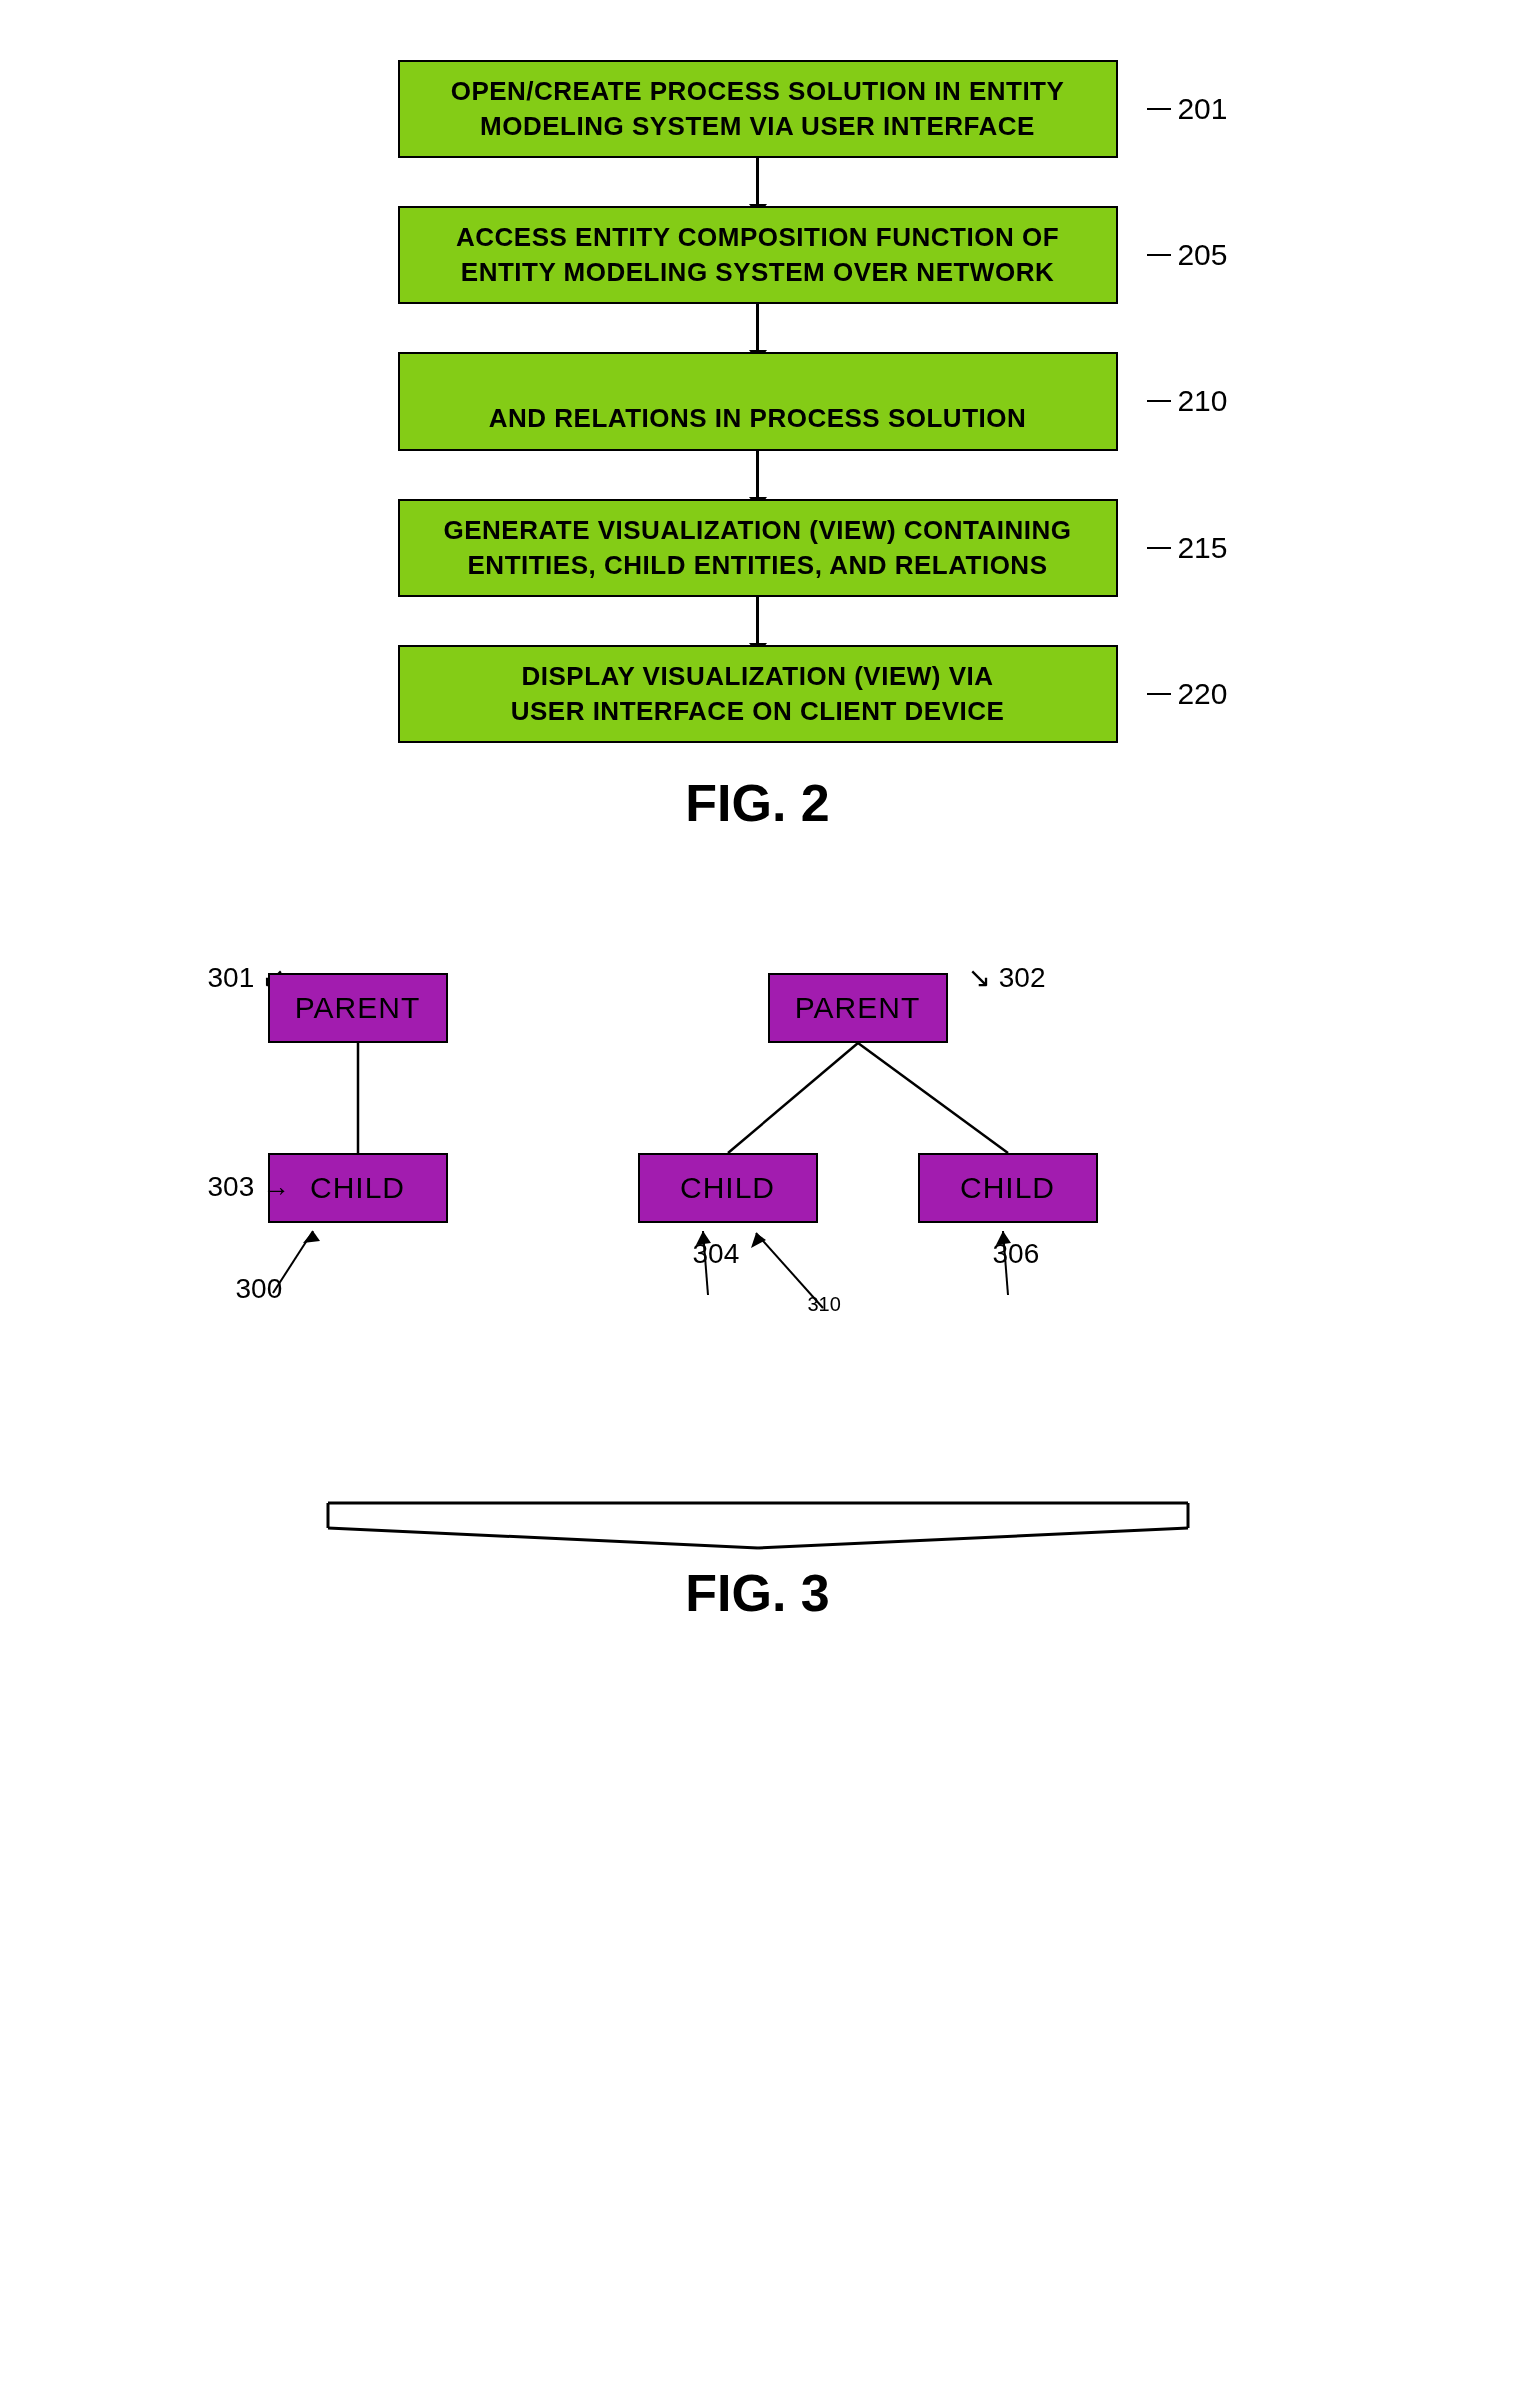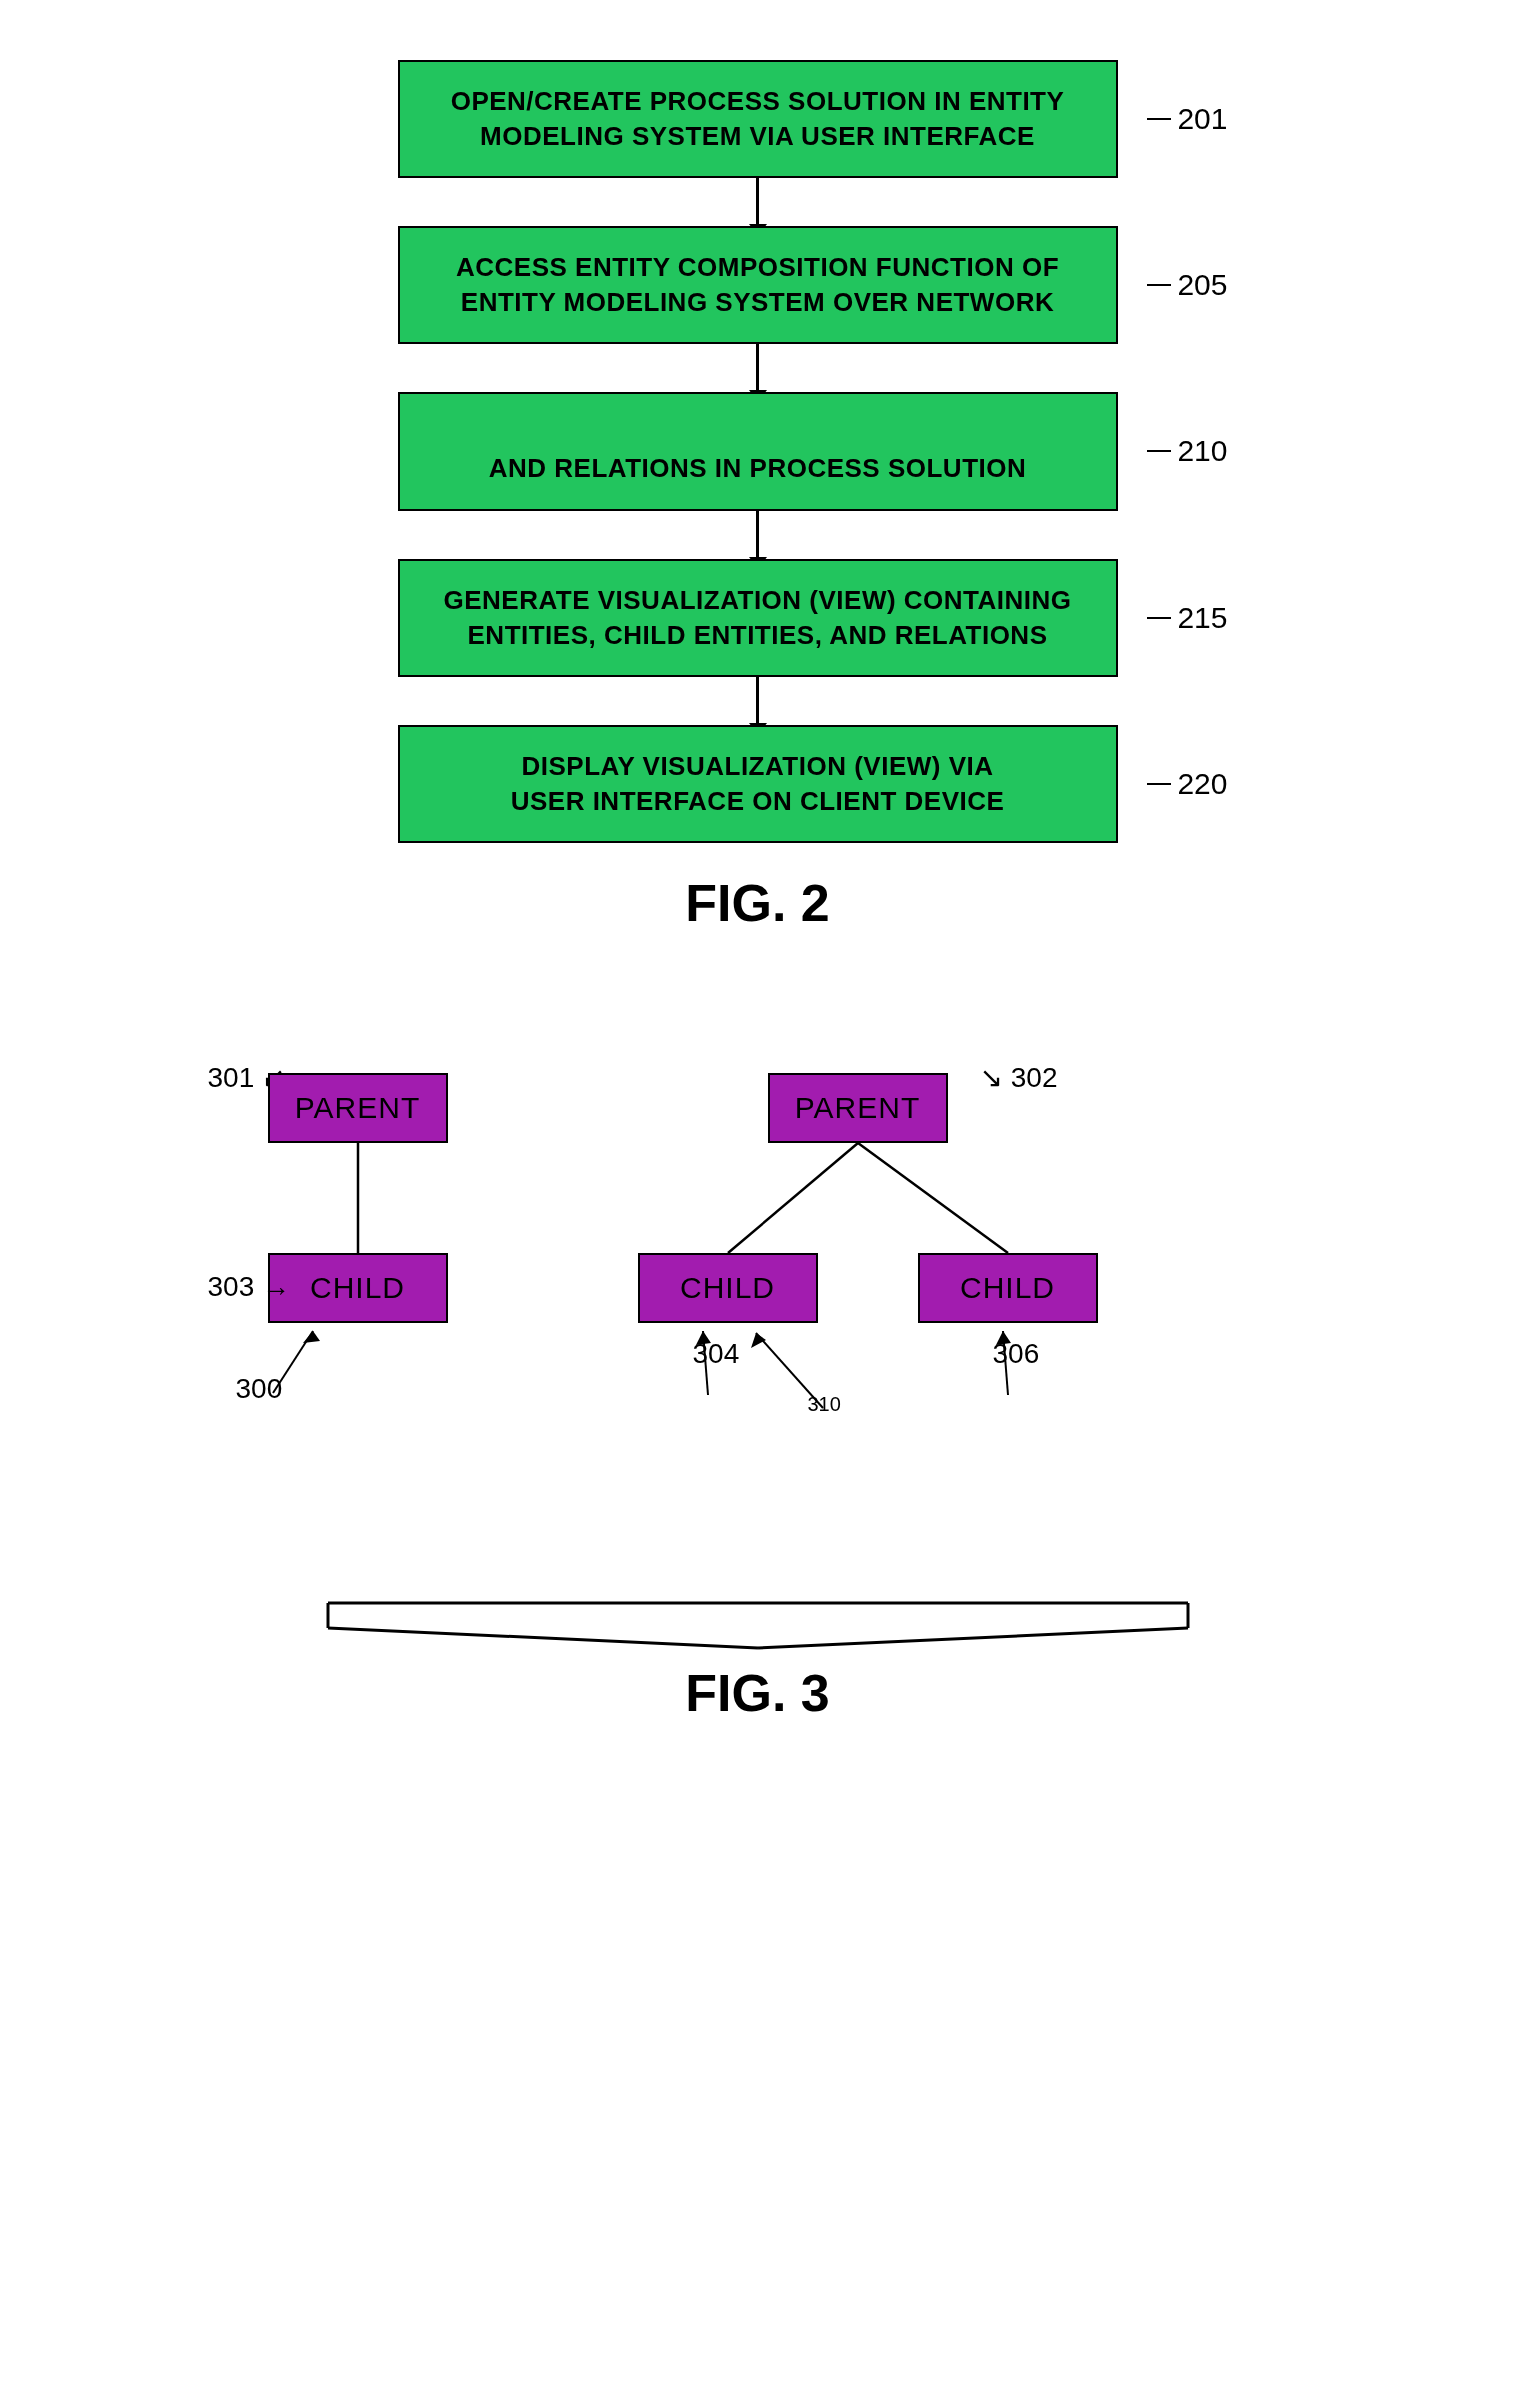--- a/index.html
+++ b/index.html
@@ -23,28 +23,28 @@
 
     .flow-step {
       position: relative;
       display: flex;
       align-items: center;
       justify-content: center;
     }
 
     .flow-box {
       border: 2.5px solid #000;
-      padding: 22px 40px;
+      padding: 12px 40px;
       text-align: center;
       font-size: 26px;
       font-weight: bold;
       letter-spacing: 0.5px;
       width: 720px;
       line-height: 1.35;
-      background: #22c55e;
+      background: #84cc16;
     }
 
     .step-label {
       position: absolute;
       right: -110px;
       top: 50%;
       transform: translateY(-50%);
       font-size: 30px;
       font-weight: normal;
       white-space: nowrap;
@@ -234,21 +234,21 @@
       300
     </div>
 
     <svg style="position:absolute;left:0;top:0;width:100%;height:100%;pointer-events:none;">
 
       <line x1="65" y1="340" x2="105" y2="278" stroke="#000" stroke-width="2"></line>
 
       <polygon points="105,278 95,290 112,288" fill="#000"></polygon>
     </svg>
 
-    <div style="position:absolute; left:760px; top:8px; font-size:28px;margin-left:12px;">↘ 302</div>
+    <div style="position:absolute; left:760px; top:8px; font-size:28px;">↘ 302</div>
     <div class="node-box parent2">
       <span>PARENT</span>
     </div>
 
     <div class="node-box child2">
       <span>CHILD</span>
     </div>
 
     <div class="node-box child3">
       <span>CHILD</span>

